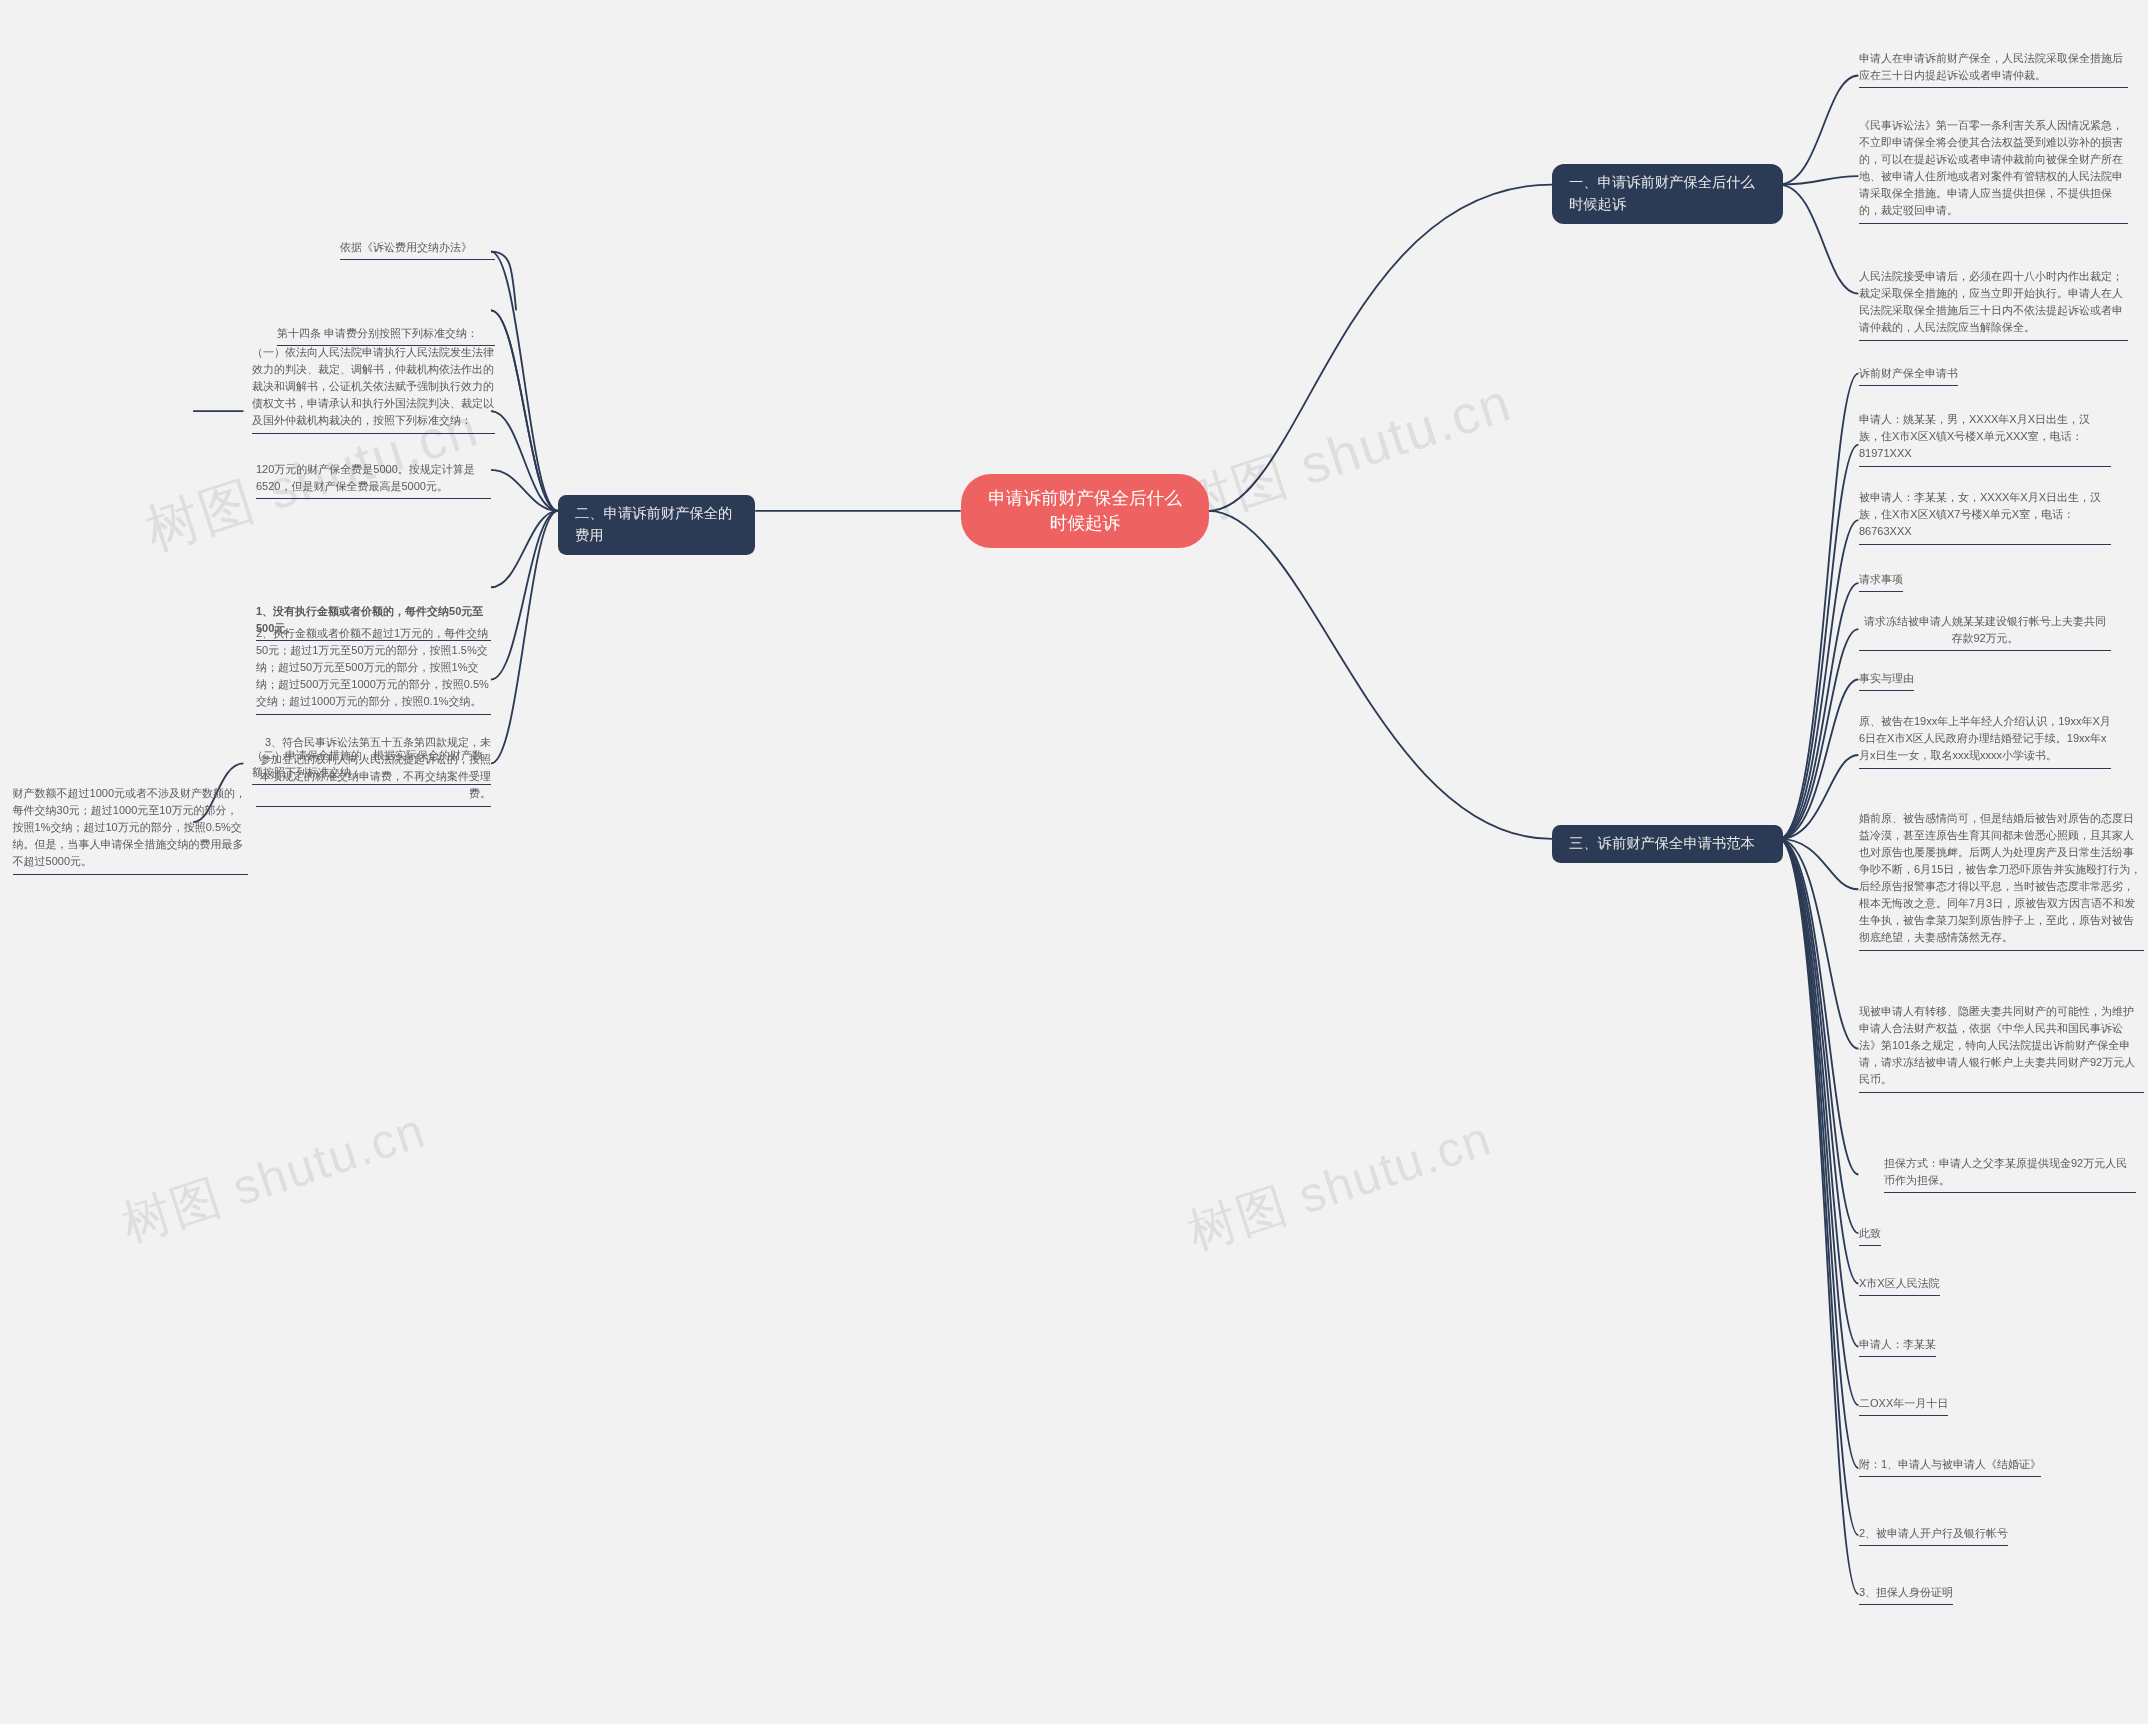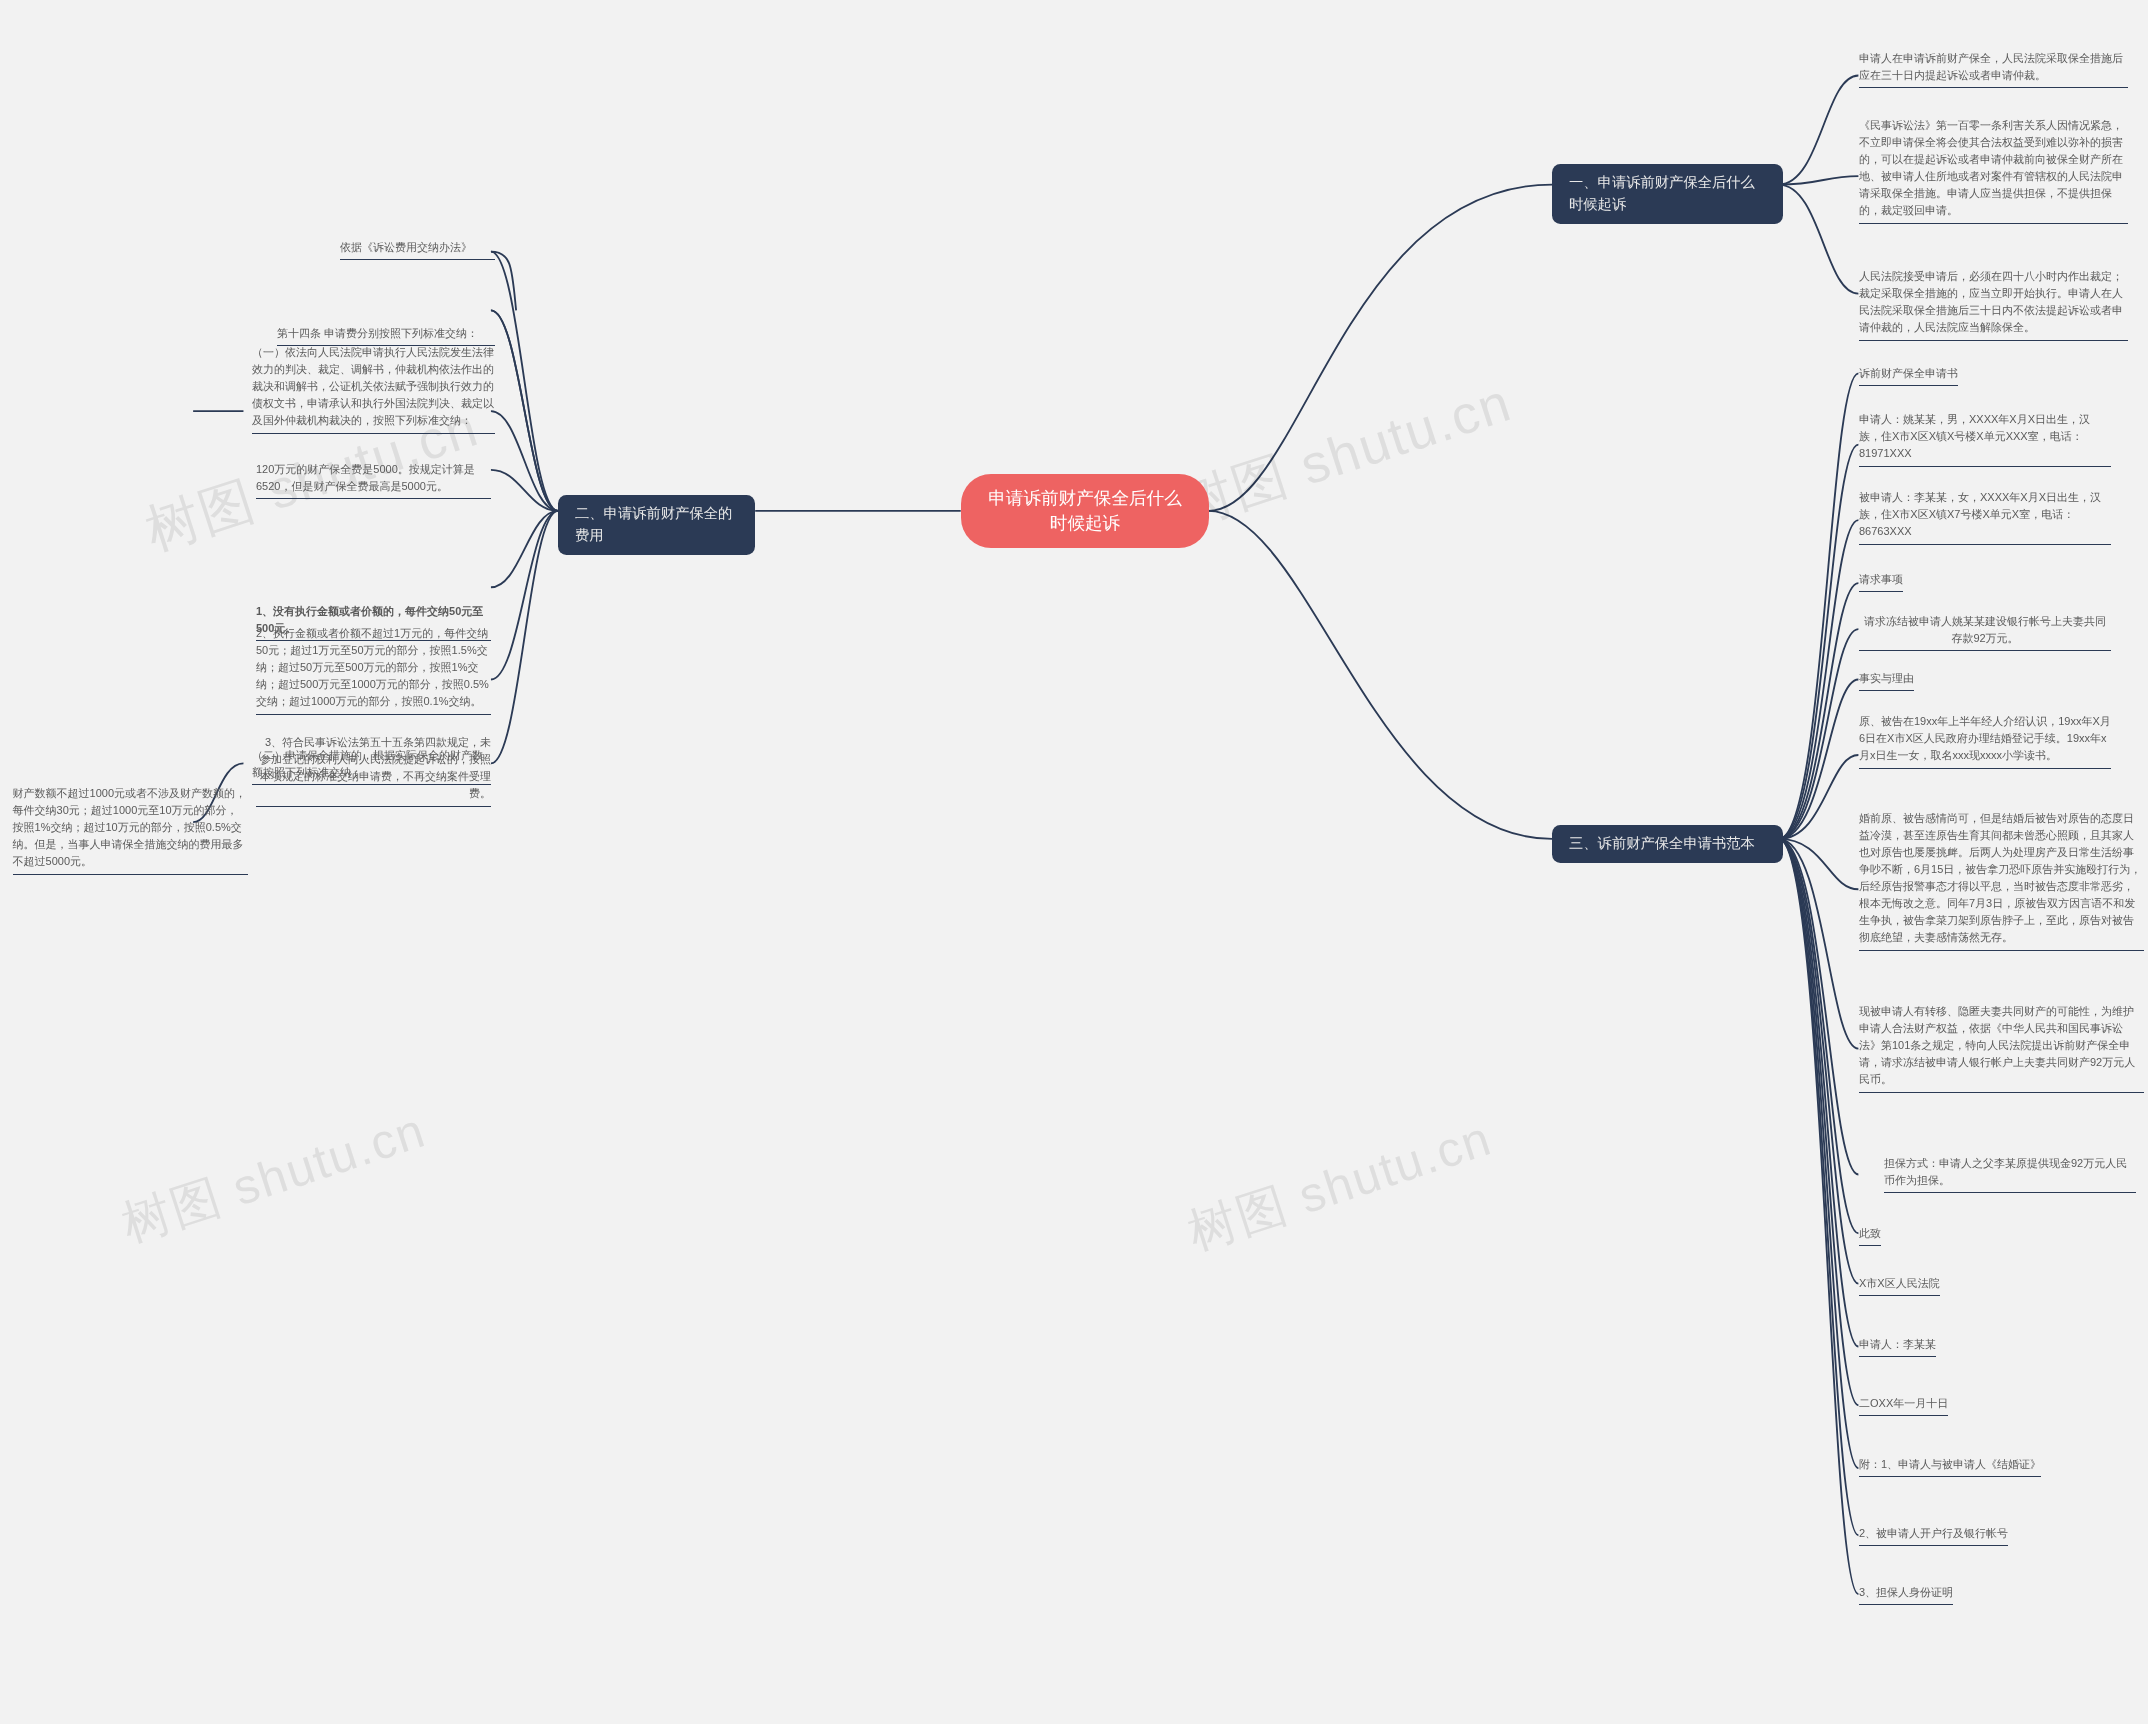--- a/index.html
+++ b/index.html
@@ -119,21 +119,21 @@
   </g>
 </svg>
 
 <div class="wm" style="left:159px; top:495px;">树图 shutu.cn</div>
 <div class="wm small" style="left:134px; top:1192px;">树图 shutu.cn</div>
 <div class="wm" style="left:1192px; top:470px;">树图 shutu.cn</div>
 <div class="wm small" style="left:1200px; top:1200px;">树图 shutu.cn</div>
 
 <div class="node root" style="left:961px; top:474px; width:248px;">申请诉前财产保全后什么时候起诉</div>
 
-<div class="node branch" style="left:1552px; top:164px; width:231px;">一、申请诉前财产保全后什么时候起诉</div>
+<div class="node branch" style="left:1552px; top:164px; width:231px;border-radius:12px;">一、申请诉前财产保全后什么时候起诉</div>
 <div class="node leaf" style="left:1859px; top:50px;">申请人在申请诉前财产保全，人民法院采取保全措施后应在三十日内提起诉讼或者申请仲裁。</div>
 <div class="node leaf" style="left:1859px; top:117px;">《民事诉讼法》第一百零一条利害关系人因情况紧急，不立即申请保全将会使其合法权益受到难以弥补的损害的，可以在提起诉讼或者申请仲裁前向被保全财产所在地、被申请人住所地或者对案件有管辖权的人民法院申请采取保全措施。申请人应当提供担保，不提供担保的，裁定驳回申请。</div>
 <div class="node leaf" style="left:1859px; top:268px;">人民法院接受申请后，必须在四十八小时内作出裁定；裁定采取保全措施的，应当立即开始执行。申请人在人民法院采取保全措施后三十日内不依法提起诉讼或者申请仲裁的，人民法院应当解除保全。</div>
 
 <div class="node branch" style="left:558px; top:495px; width:197px;">二、申请诉前财产保全的费用</div>
 
 <div class="node leaf small" style="left:340px; top:239px; width:155px;">依据《诉讼费用交纳办法》</div>
 <div class="node leaf small" style="left:277px; top:298px; width:218px;margin-top:27px;">第十四条 申请费分别按照下列标准交纳：</div>
 <div class="node leaf wide" style="left:252px; top:344px; width:243px;">（一）依法向人民法院申请执行人民法院发生法律效力的判决、裁定、调解书，仲裁机构依法作出的裁决和调解书，公证机关依法赋予强制执行效力的债权文书，申请承认和执行外国法院判决、裁定以及国外仲裁机构裁决的，按照下列标准交纳：</div>
 

